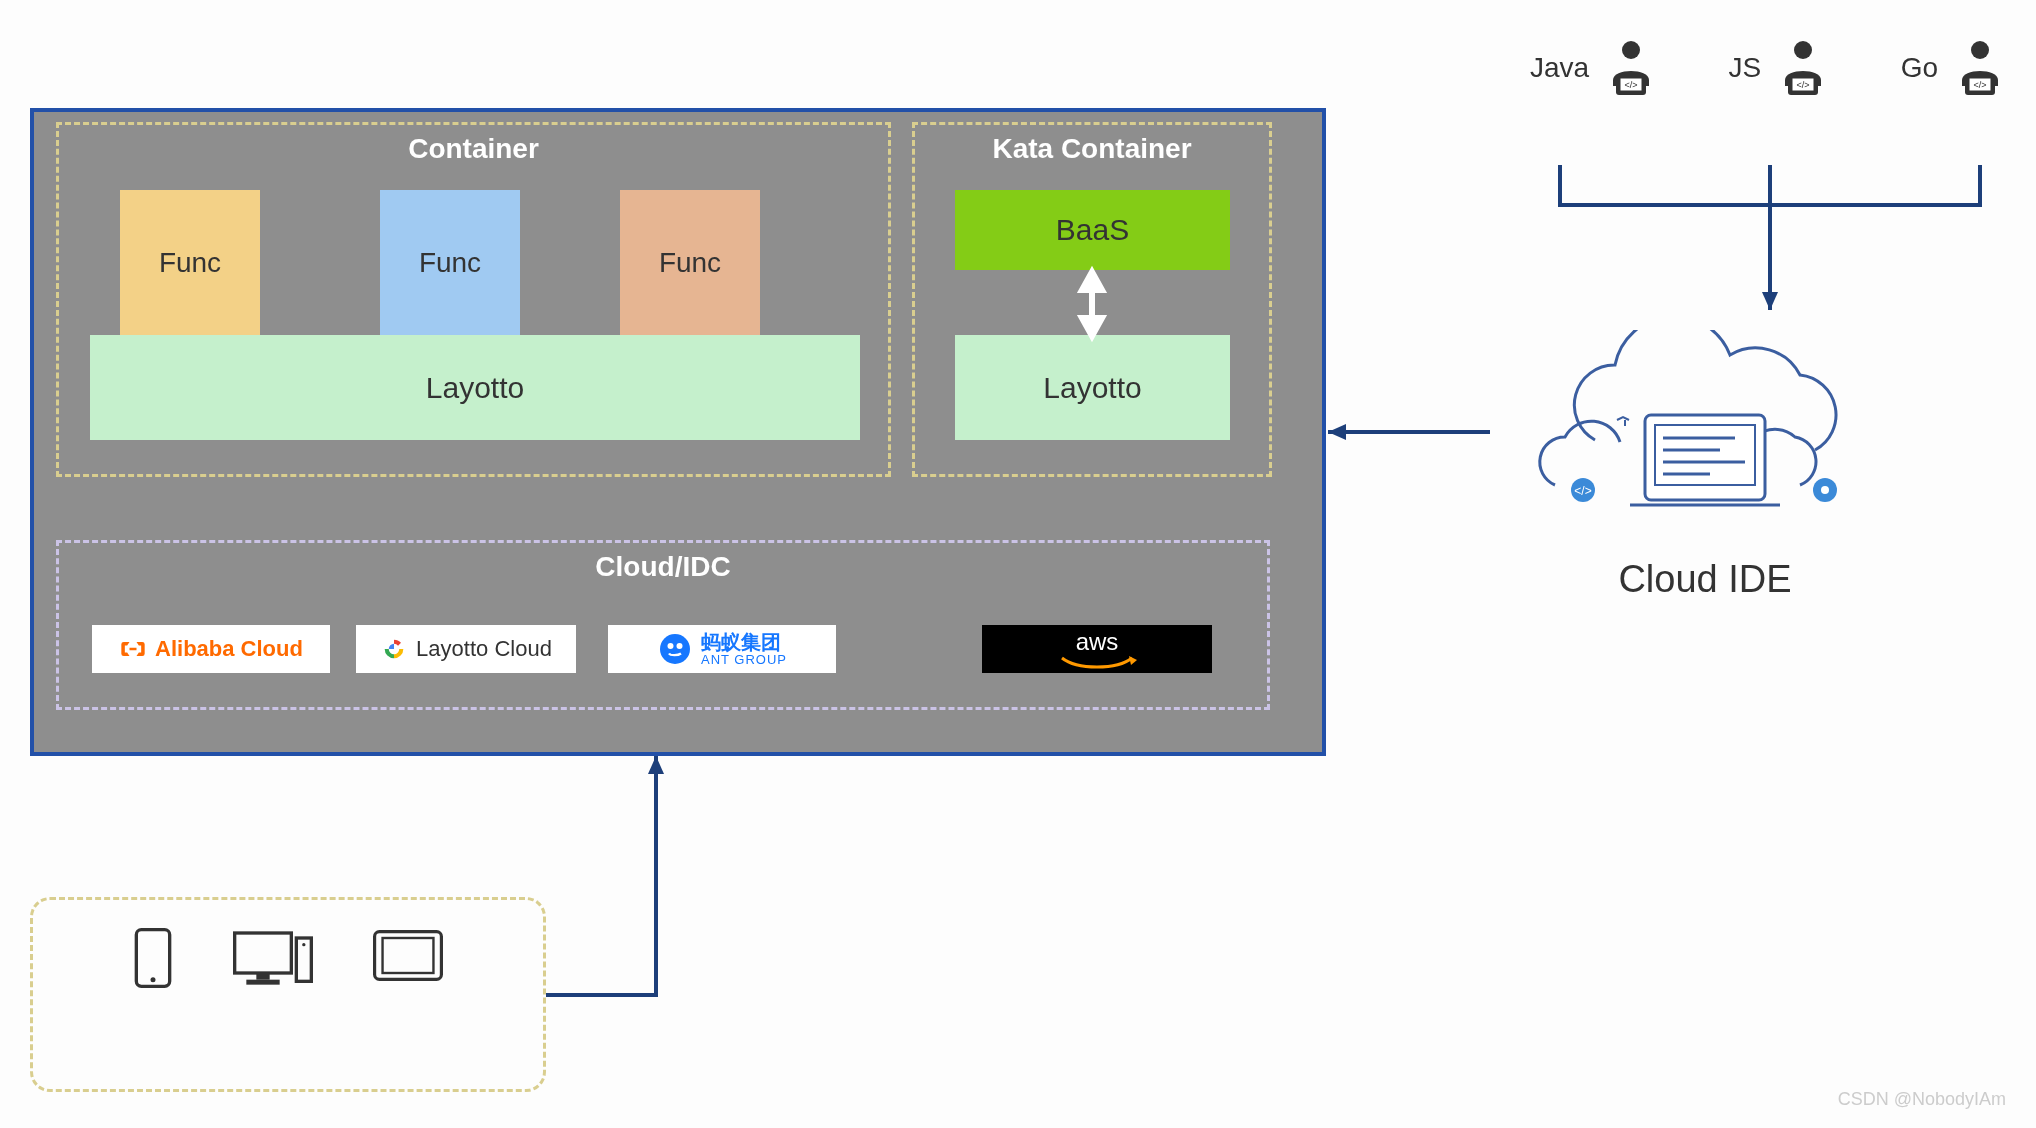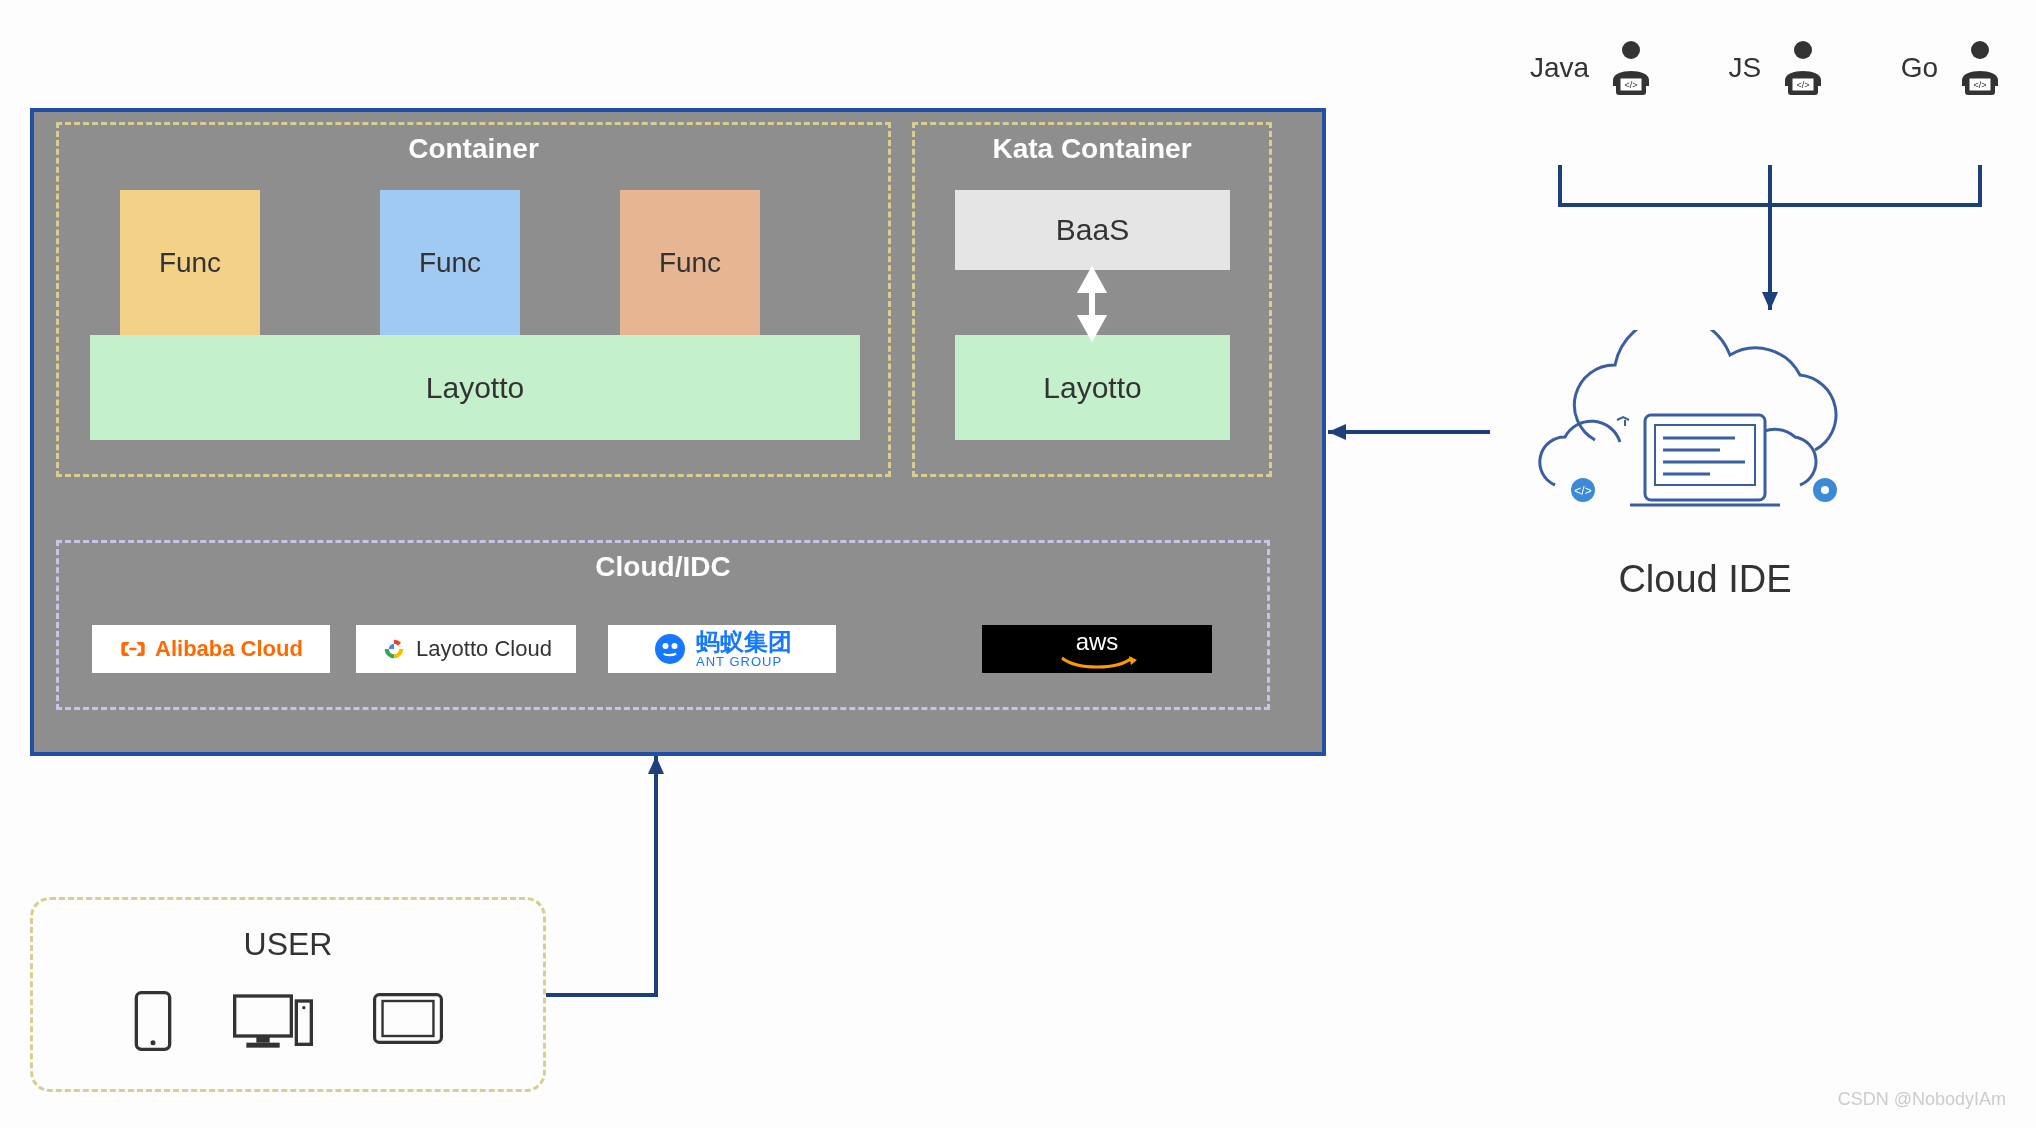--- a/index.html
+++ b/index.html
@@ -50,21 +50,21 @@
       left: 90px; top: 335px;
       width: 770px; height: 105px;
       background: #c5f0cc;
       display: flex; align-items: center; justify-content: center;
       font-size: 30px; color: #333;
     }
     .baas-box {
       position: absolute;
       left: 955px; top: 190px;
       width: 275px; height: 80px;
-      background: #e5e5e5;
+      background: #84cc16;
       display: flex; align-items: center; justify-content: center;
       font-size: 30px; color: #333;
     }
     .layotto-right {
       position: absolute;
       left: 955px; top: 335px;
       width: 275px; height: 105px;
       background: #c5f0cc;
       display: flex; align-items: center; justify-content: center;
       font-size: 30px; color: #333;
@@ -169,36 +169,35 @@
   <span>Layotto Cloud</span>
 </div>
 <div class="provider-box ant">
   <svg width="36" height="36" viewBox="0 0 24 24">
       <circle cx="12" cy="12" r="10" fill="#1677ff"></circle>
       <circle cx="9" cy="10" r="2" fill="#fff"></circle>
       <circle cx="15" cy="10" r="2" fill="#fff"></circle>
       <path d="M8 15c1 1.5 6 1.5 8 0" stroke="#fff" stroke-width="1.5" fill="none"></path>
     </svg>
   <div style="display:flex;flex-direction:column;line-height:1.1">
-    <span style="font-weight:700;font-size:24px">蚂蚁集团</span>
+    <span style="font-weight:700;font-size:20px">蚂蚁集团</span>
     <span style="font-size:13px;letter-spacing:1px">ANT GROUP</span>
   </div>
 </div>
 <div class="provider-box aws">
   <div style="display:flex;flex-direction:column;align-items:center">
     <span>aws</span>
     <svg width="80" height="14" viewBox="0 0 80 14">
         <path d="M5 2c15 12 55 12 70 0" stroke="#ff9900" stroke-width="3" fill="none"></path>
         <path d="M72 0l8 4-6 5z" fill="#ff9900"></path>
       </svg>
   </div>
 </div>
 
 <div class="user-box">
-  <div class="user-title">USER</div>
   <div class="user-icons">
     <svg width="40" height="60" viewBox="0 0 24 36">
         <rect x="2" y="1" width="20" height="34" rx="3" fill="none" stroke="#333" stroke-width="2"></rect>
         <circle cx="12" cy="31" r="1.5" fill="#333"></circle>
       </svg>
     <svg width="80" height="60" viewBox="0 0 48 36">
         <rect x="1" y="3" width="34" height="24" fill="none" stroke="#333" stroke-width="2"></rect>
         <rect x="14" y="27" width="8" height="4" fill="#333"></rect>
         <rect x="8" y="31" width="20" height="3" fill="#333"></rect>
         <rect x="38" y="6" width="9" height="26" fill="none" stroke="#333" stroke-width="2"></rect>

